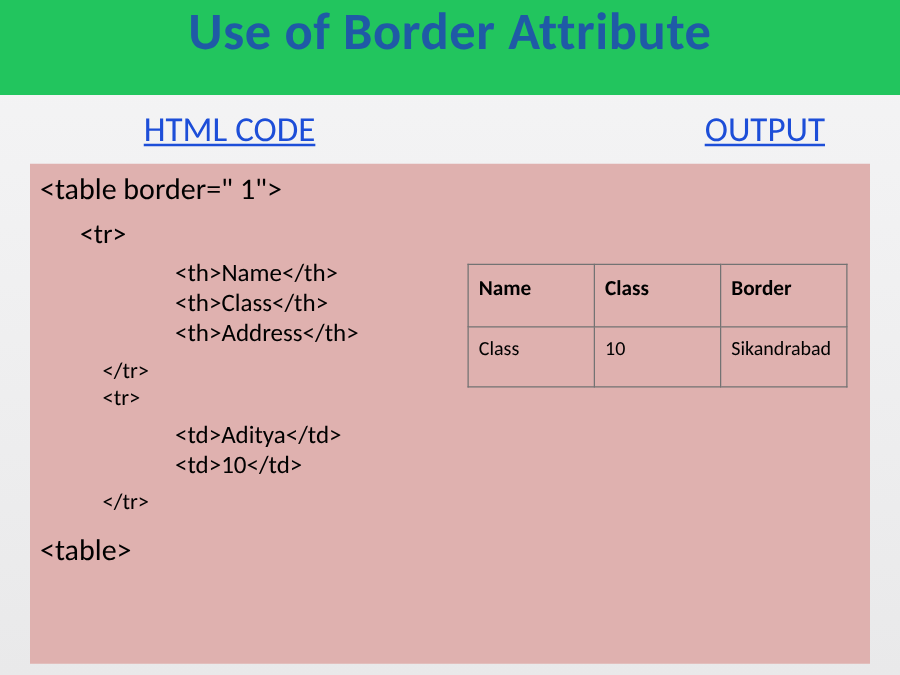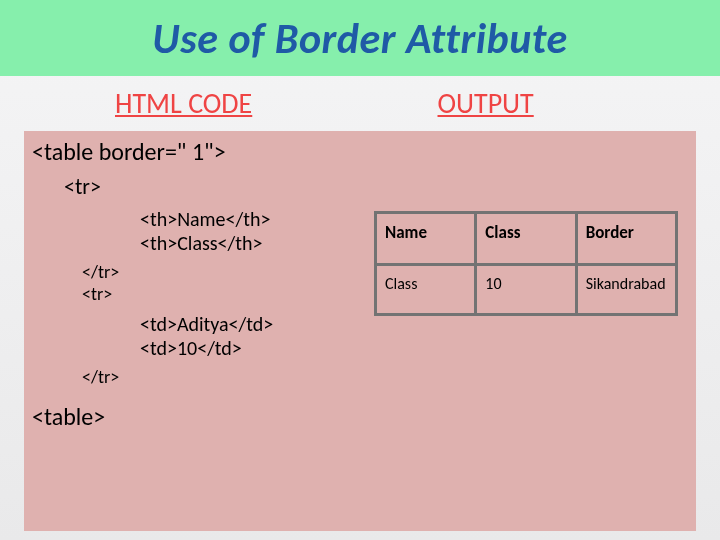--- a/index.html
+++ b/index.html
@@ -4,47 +4,46 @@
 <style>
   * { box-sizing: border-box; margin: 0; padding: 0; }
   body {
     width: 720px;
     height: 540px;
     background: linear-gradient(to bottom, #f5f5f6 0%, #e9e9ea 100%);
     font-family: "Segoe UI", "Calibri", Arial, sans-serif;
     overflow: hidden;
   }
   .title-bar {
-    background: #86efac;
+    background: #22c55e;
     height: 76px;
     display: flex;
-    align-items: center;
+    align-items: flex-start;
     justify-content: center;
-    font-style: italic;
   }
   .title-text {
     font-size: 42px;
     font-weight: 700;
     color: #1f5aa6;
     letter-spacing: 0.5px;
   }
   .headings-row {
     display: flex;
     padding: 10px 60px 4px 60px;
   }
   .heading-left, .heading-right {
     flex: 1;
     text-align: center;
     font-size: 28px;
-    color: #ef4444;
+    color: #1d4ed8;
     text-decoration: underline;
     font-family: "Calibri", Arial, sans-serif;
   }
   .heading-left { text-align: left; padding-left: 55px; }
-  .heading-right { text-align: left; padding-left: 100px; }
+  .heading-right { text-align: right; padding-left: 100px; }
   .content {
     display: flex;
     padding: 6px 24px 0 24px;
     height: 406px;
   }
   .left-col {
     width: 50%;
     background: #dfb1af;
     padding: 6px 8px 10px 8px;
     font-family: "Calibri", Arial, sans-serif;
@@ -69,21 +68,21 @@
   .out-table-wrap {
     padding-top: 74px;
     padding-right: 10px;
   }
   table.out {
     border-collapse: collapse;
     width: 100%;
     table-layout: fixed;
   }
   table.out th, table.out td {
-    border: 3px solid #737373;
+    border: 1px solid #737373;
     padding: 8px 8px 20px 8px;
     text-align: left;
     font-family: "Calibri", Arial, sans-serif;
     vertical-align: top;
   }
   table.out th {
     font-weight: 700;
     font-size: 17px;
   }
   table.out td {
@@ -104,20 +103,21 @@
 
 <div class="content">
 
   <div class="left-col">
     <div class="code-line">&lt;table border=" 1"&gt;</div>
     <div class="gap"></div>
     <div class="code-line ind1">&lt;tr&gt;</div>
     <div class="gap"></div>
     <div class="code-line ind2">&lt;th&gt;Name&lt;/th&gt;</div>
     <div class="code-line ind2">&lt;th&gt;Class&lt;/th&gt;</div>
+    <div class="code-line ind2">&lt;th&gt;Address&lt;/th&gt;</div>
     <div class="gap"></div>
     <div class="code-line ind1b">&lt;/tr&gt;</div>
     <div class="code-line ind1b">&lt;tr&gt;</div>
     <div class="gap"></div>
     <div class="code-line ind2">&lt;td&gt;Aditya&lt;/td&gt;</div>
     <div class="code-line ind2">&lt;td&gt;10&lt;/td&gt;</div>
     <div class="gap"></div>
     <div class="code-line ind1b">&lt;/tr&gt;</div>
     <div class="gap-lg"></div>
     <div class="code-line">&lt;table&gt;</div>

